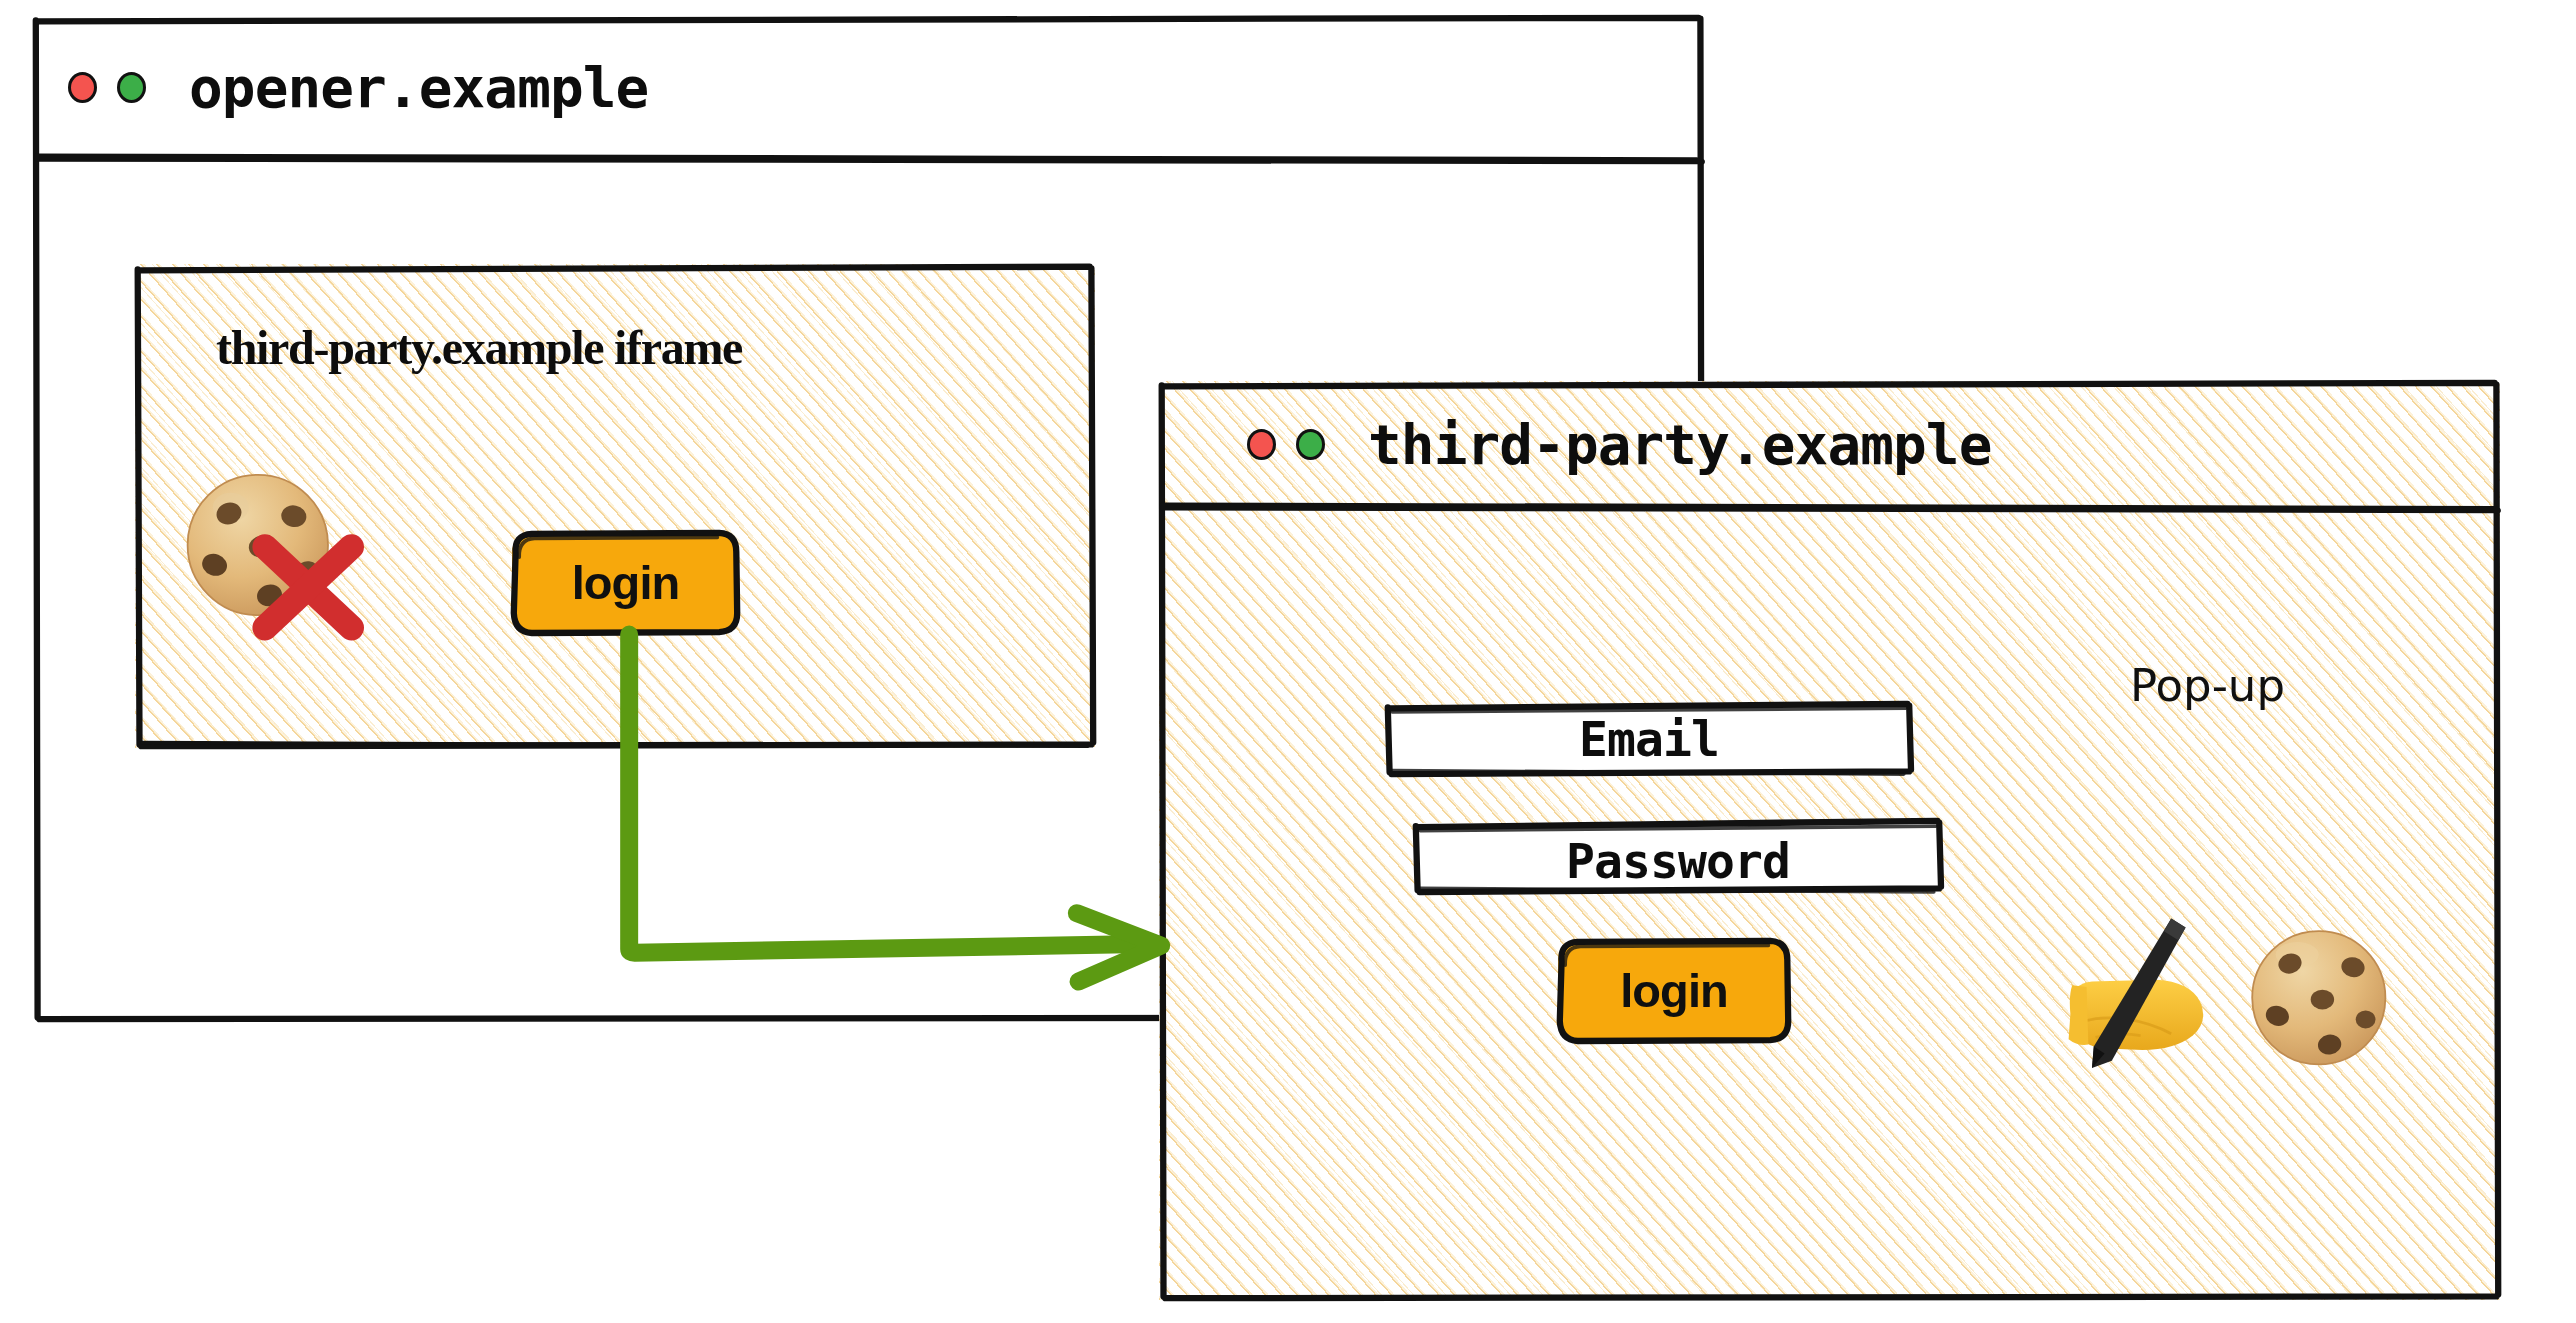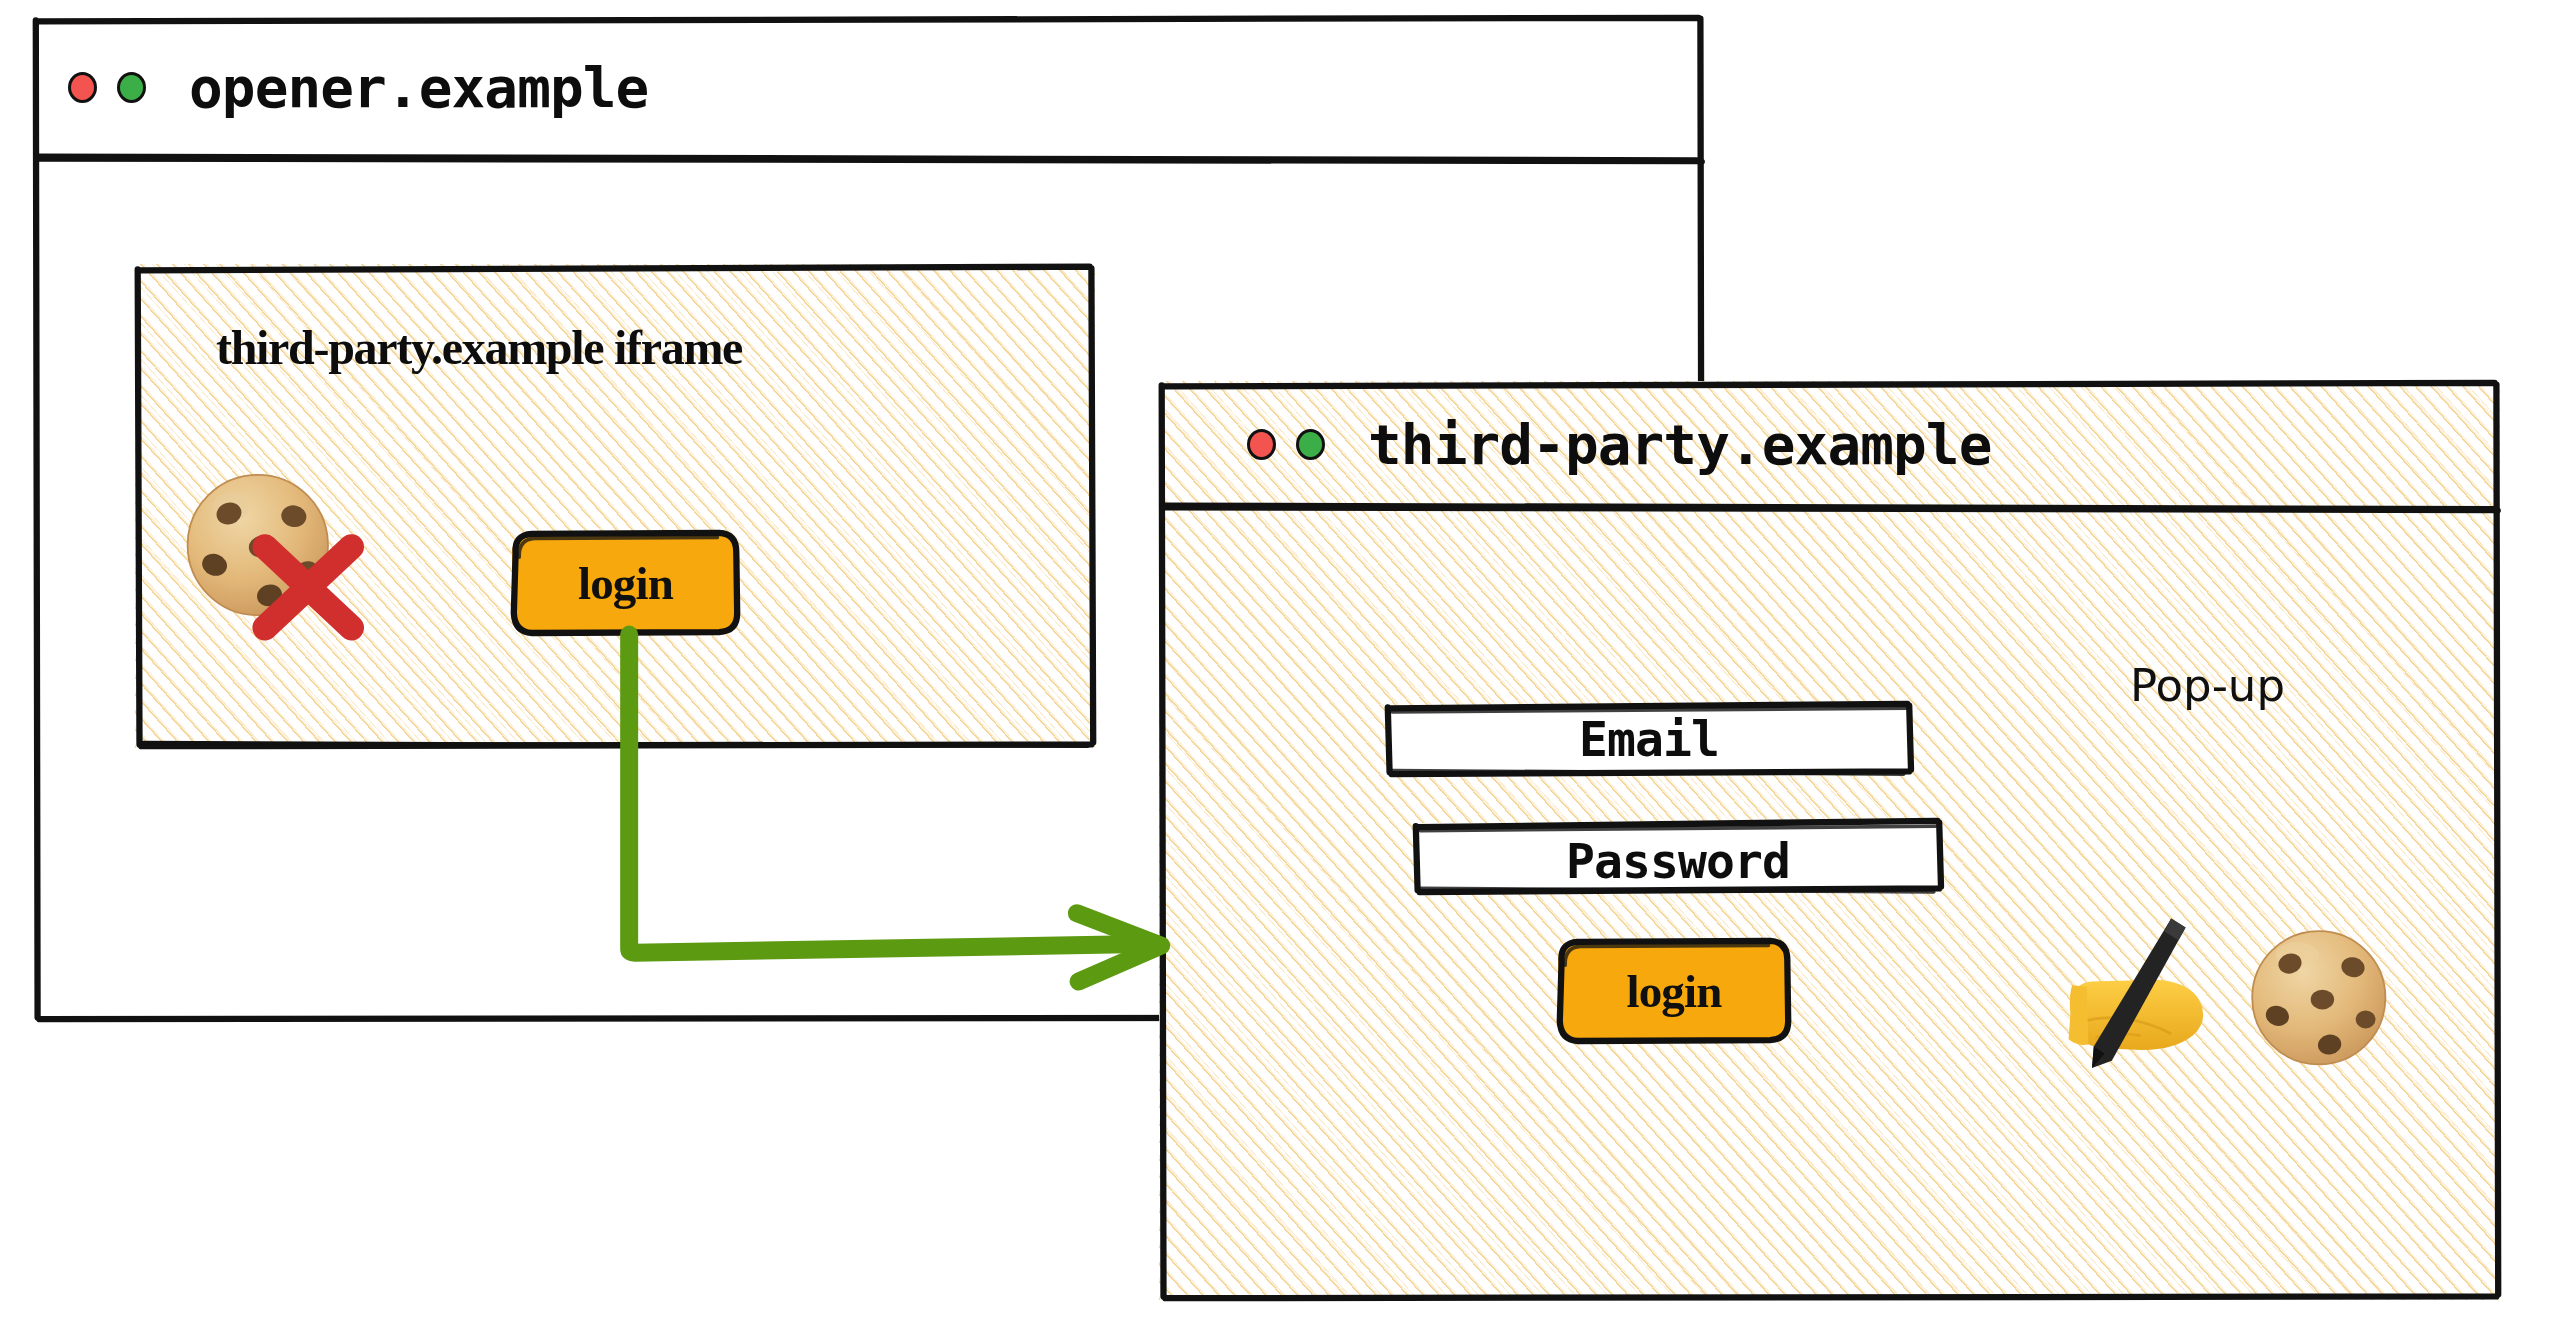--- a/index.html
+++ b/index.html
@@ -173,21 +173,21 @@
   .login-btn {
     position: absolute;
     display: flex;
     align-items: center;
     justify-content: center;
     background: #F7A80C;
     border-radius: 20px;
     z-index: 6;
   }
   .login-btn .btn-label {
-    font-family: Liberation Serif, serif;
+    font-family: Liberation Sans, sans-serif;
     font-size: 47px;
     font-weight: 700;
     color: #101010;
     letter-spacing: -0.9px;
     position: relative;
     z-index: 2;
   }
   .btn-sketch {
     position: absolute;
     left: -9px; top: -9px;

